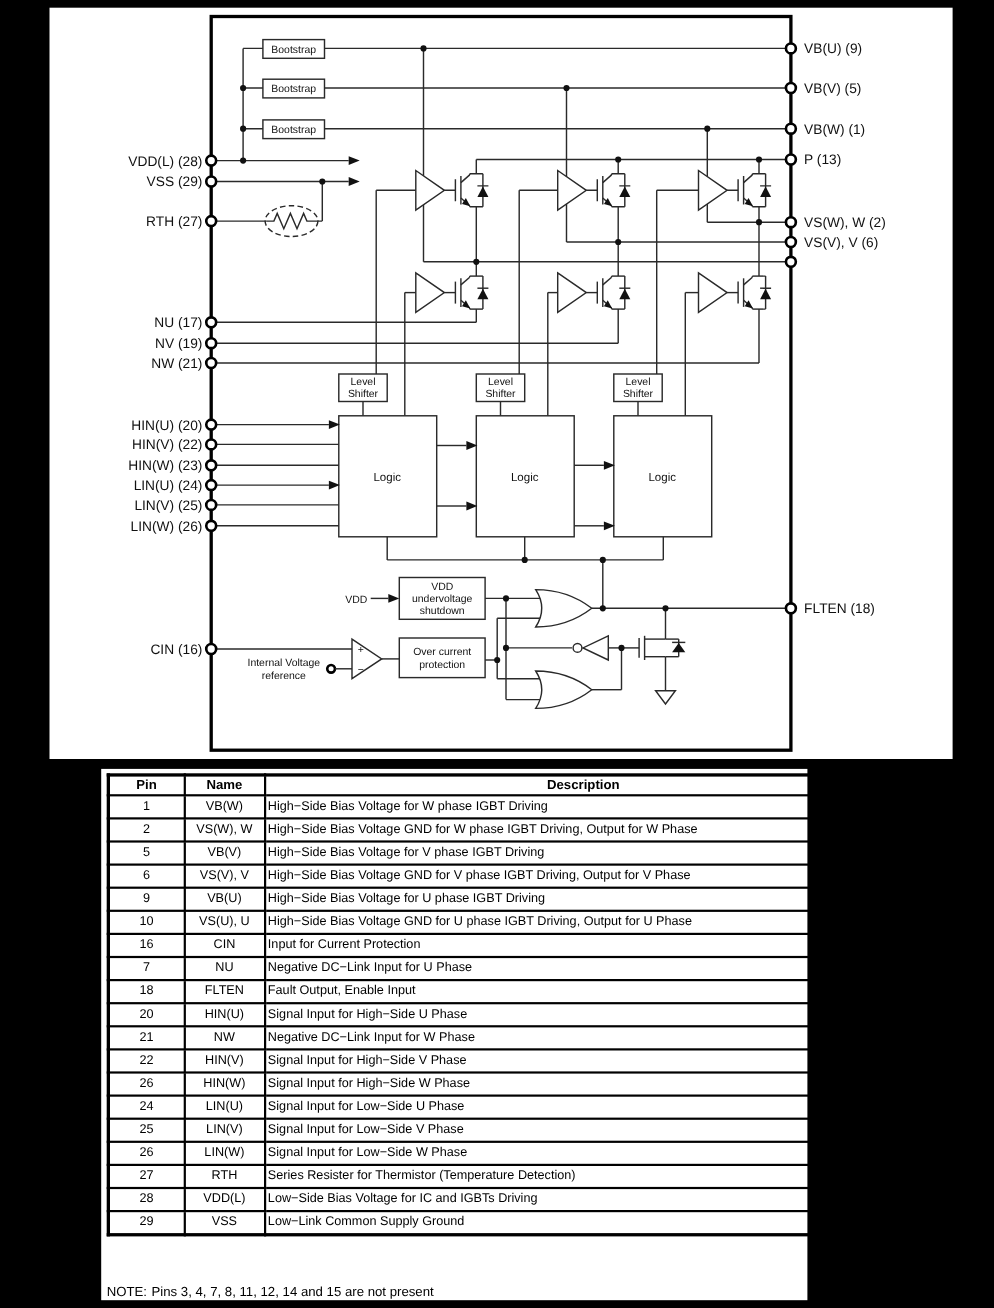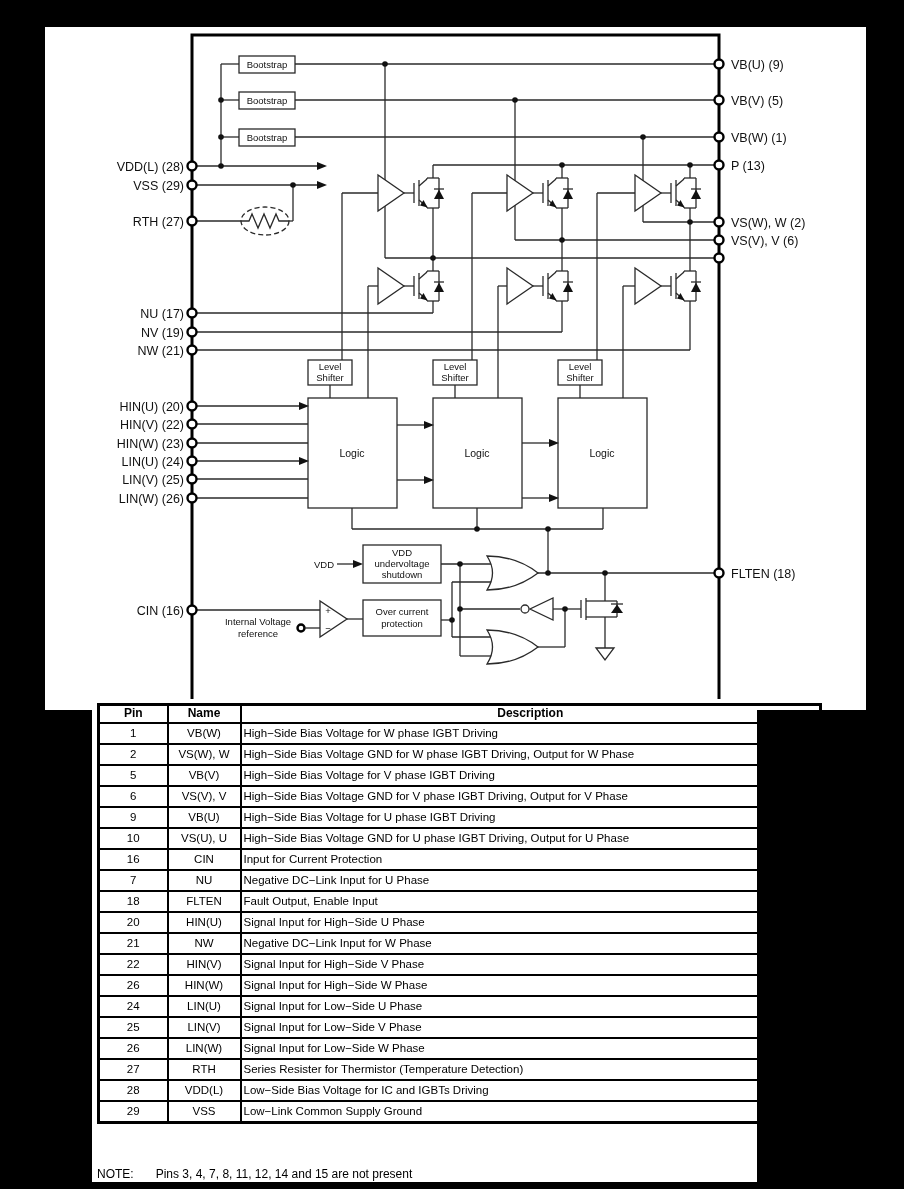--- a/index.html
+++ b/index.html
@@ -1,41 +1,41 @@
 <!DOCTYPE html>
 <html><head>
 <meta charset="utf-8">
 <style>
   html,body { margin:0; padding:0; background:#000; }
   .screen {
     position:relative; width:904px; height:1189px; background:#000;
     font-family:"Liberation Sans", sans-serif; overflow:hidden;
   }
   .diagram-panel {
-    position:absolute; left:45px; top:7px; width:821px; height:683px; background:#fff;margin-top:20px;
+    position:absolute; left:45px; top:7px; width:821px; height:683px; background:#fff;
   }
   .diagram-panel svg { position:absolute; left:0; top:0; }
   .table-panel {
-    position:absolute; left:92px; top:699px; width:642px; height:483px; background:#fff;padding-left:23px;
+    position:absolute; left:92px; top:699px; width:642px; height:483px; background:#fff;
   }
   table.pintable {
     position:absolute; left:5px; top:4px; width:725px;
     border-collapse:collapse; table-layout:fixed;
   }
   table.pintable th, table.pintable td {
     border:2px solid #000; padding:0 2px; height:19px;
     font-size:11.5px; color:#000; line-height:1.1;
     overflow:hidden; white-space:nowrap;
   }
   table.pintable { border:3px solid #000; }
   table.pintable th { font-size:12px; font-weight:bold; text-align:center; height:16px; }
   td.col-pin, td.col-name { text-align:center; }
   td.col-desc { text-align:left; padding-left:8px; }
   .note-row {
-    position:absolute; left:5px; top:468px; display:flex; gap:22px;
+    position:absolute; left:5px; top:468px; display:flex; gap:4px;
     font-size:12px; color:#000;
   }
   .note-row .note-label { font-weight:normal; }
   
   .wire { stroke:#2a2a2a; stroke-width:1.3; fill:none; }
   .thick { stroke:#000; stroke-width:3; fill:none; }
   .blk { fill:#fff; stroke:#2a2a2a; stroke-width:1.3; }
   .dot { fill:#111; stroke:none; }
   .pin { fill:#fff; stroke:#000; stroke-width:2.4; }
   .arr { fill:#111; stroke:none; }

